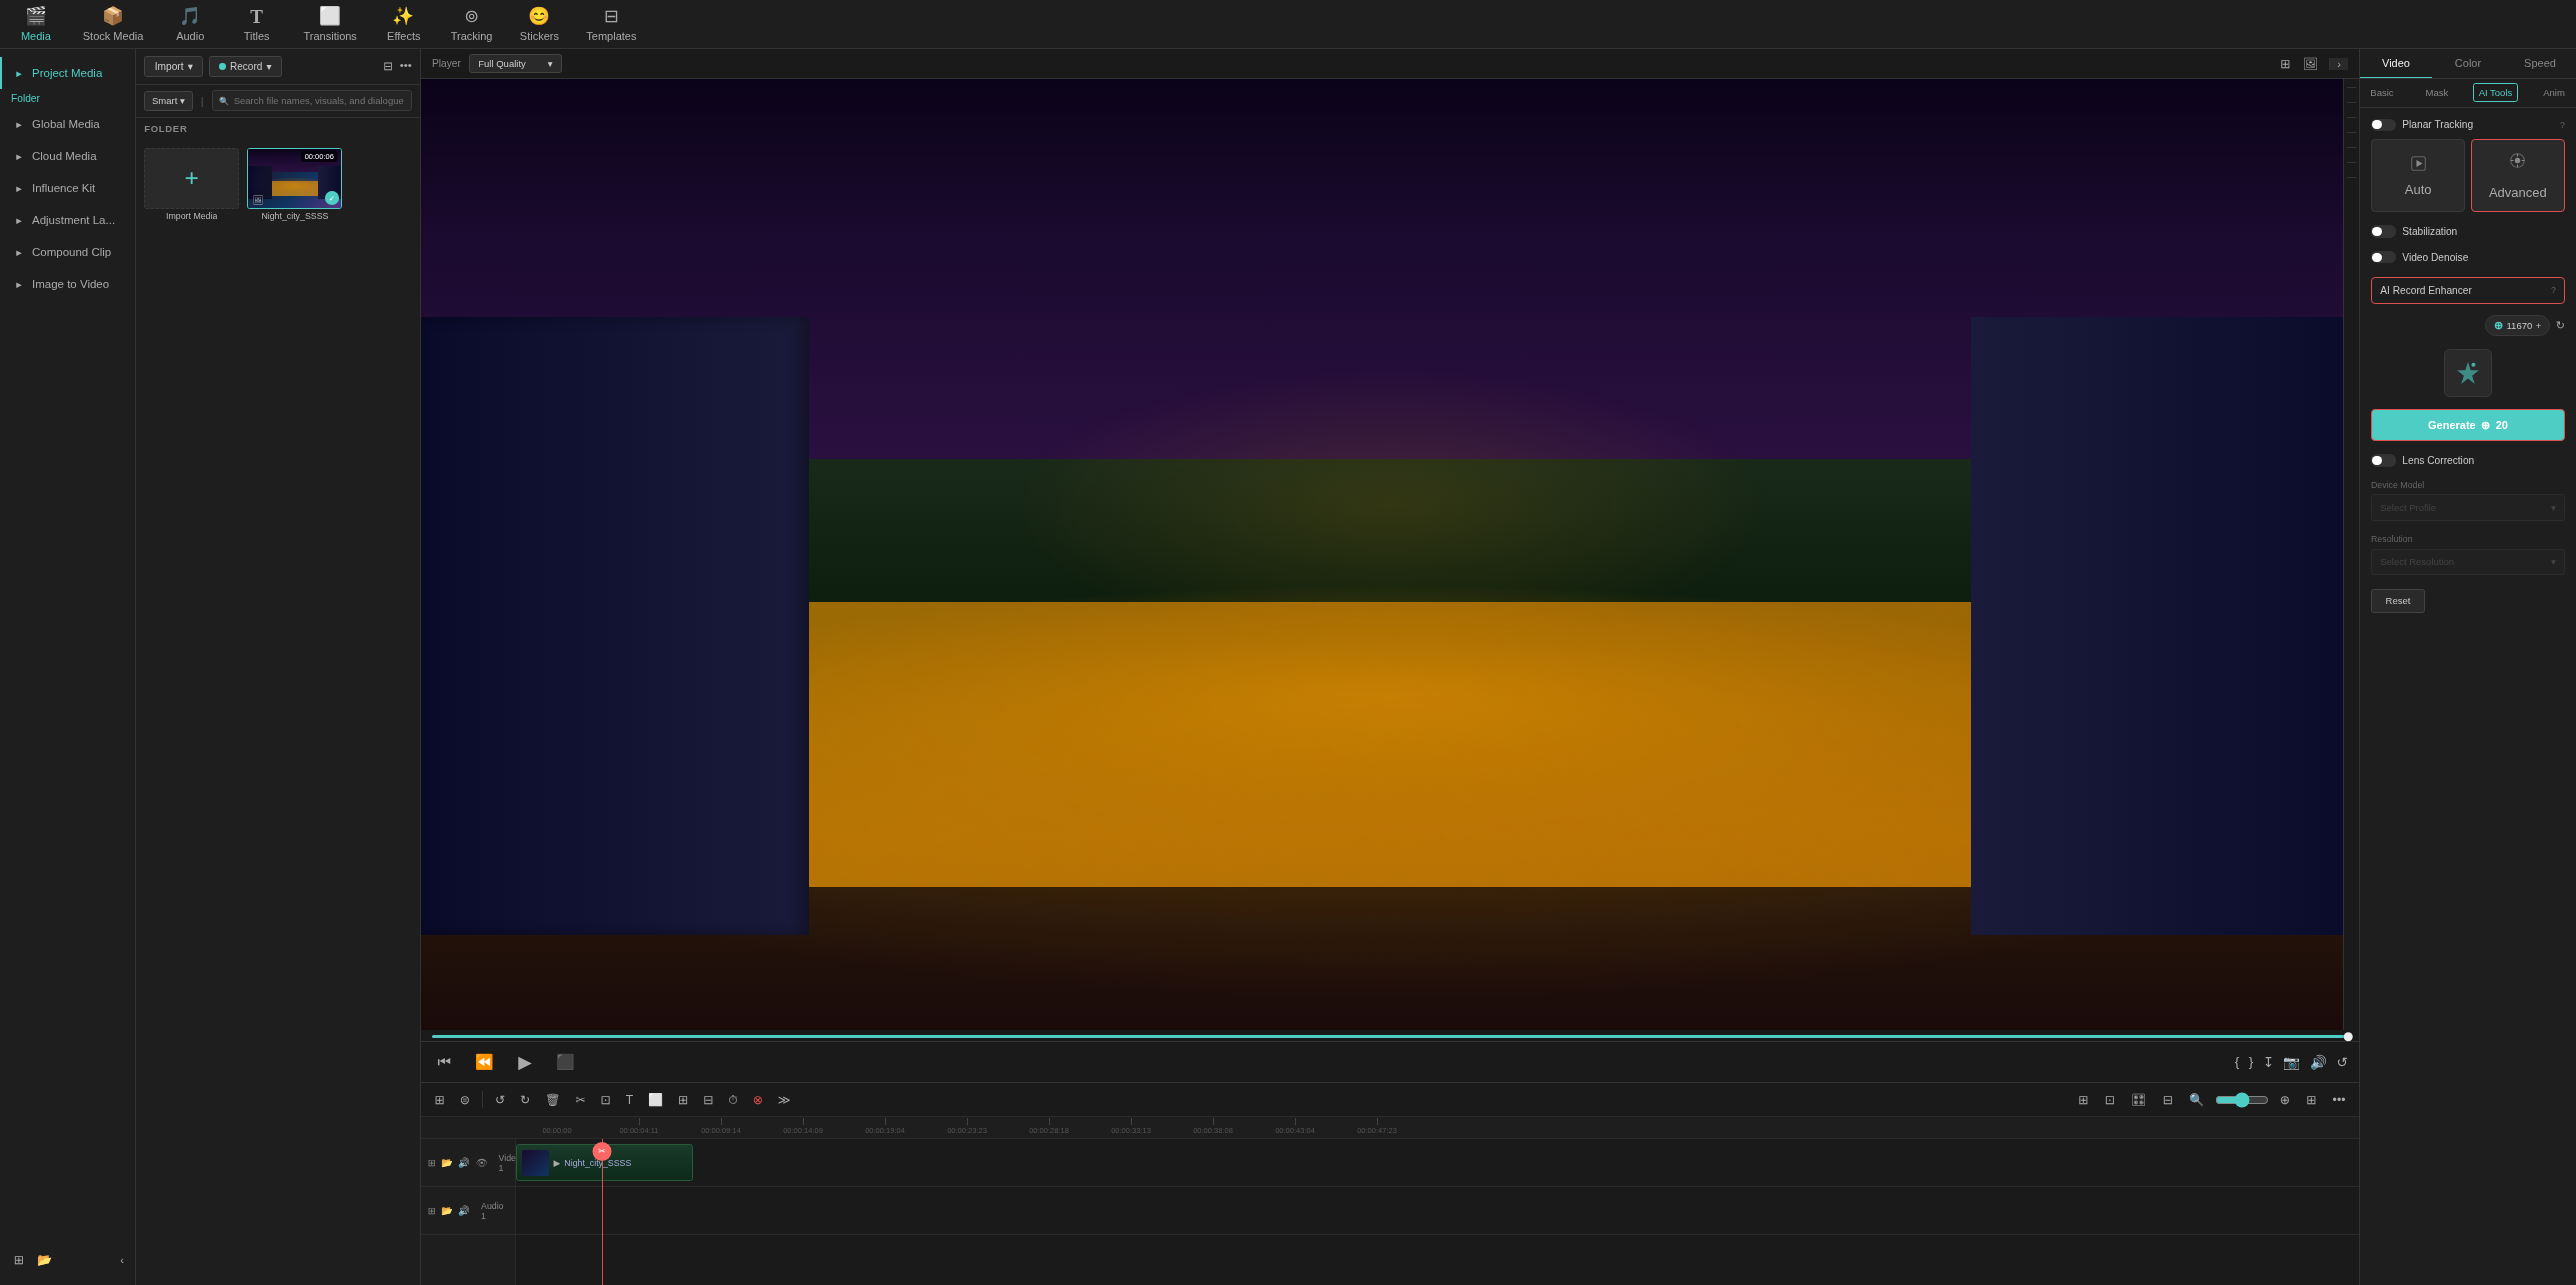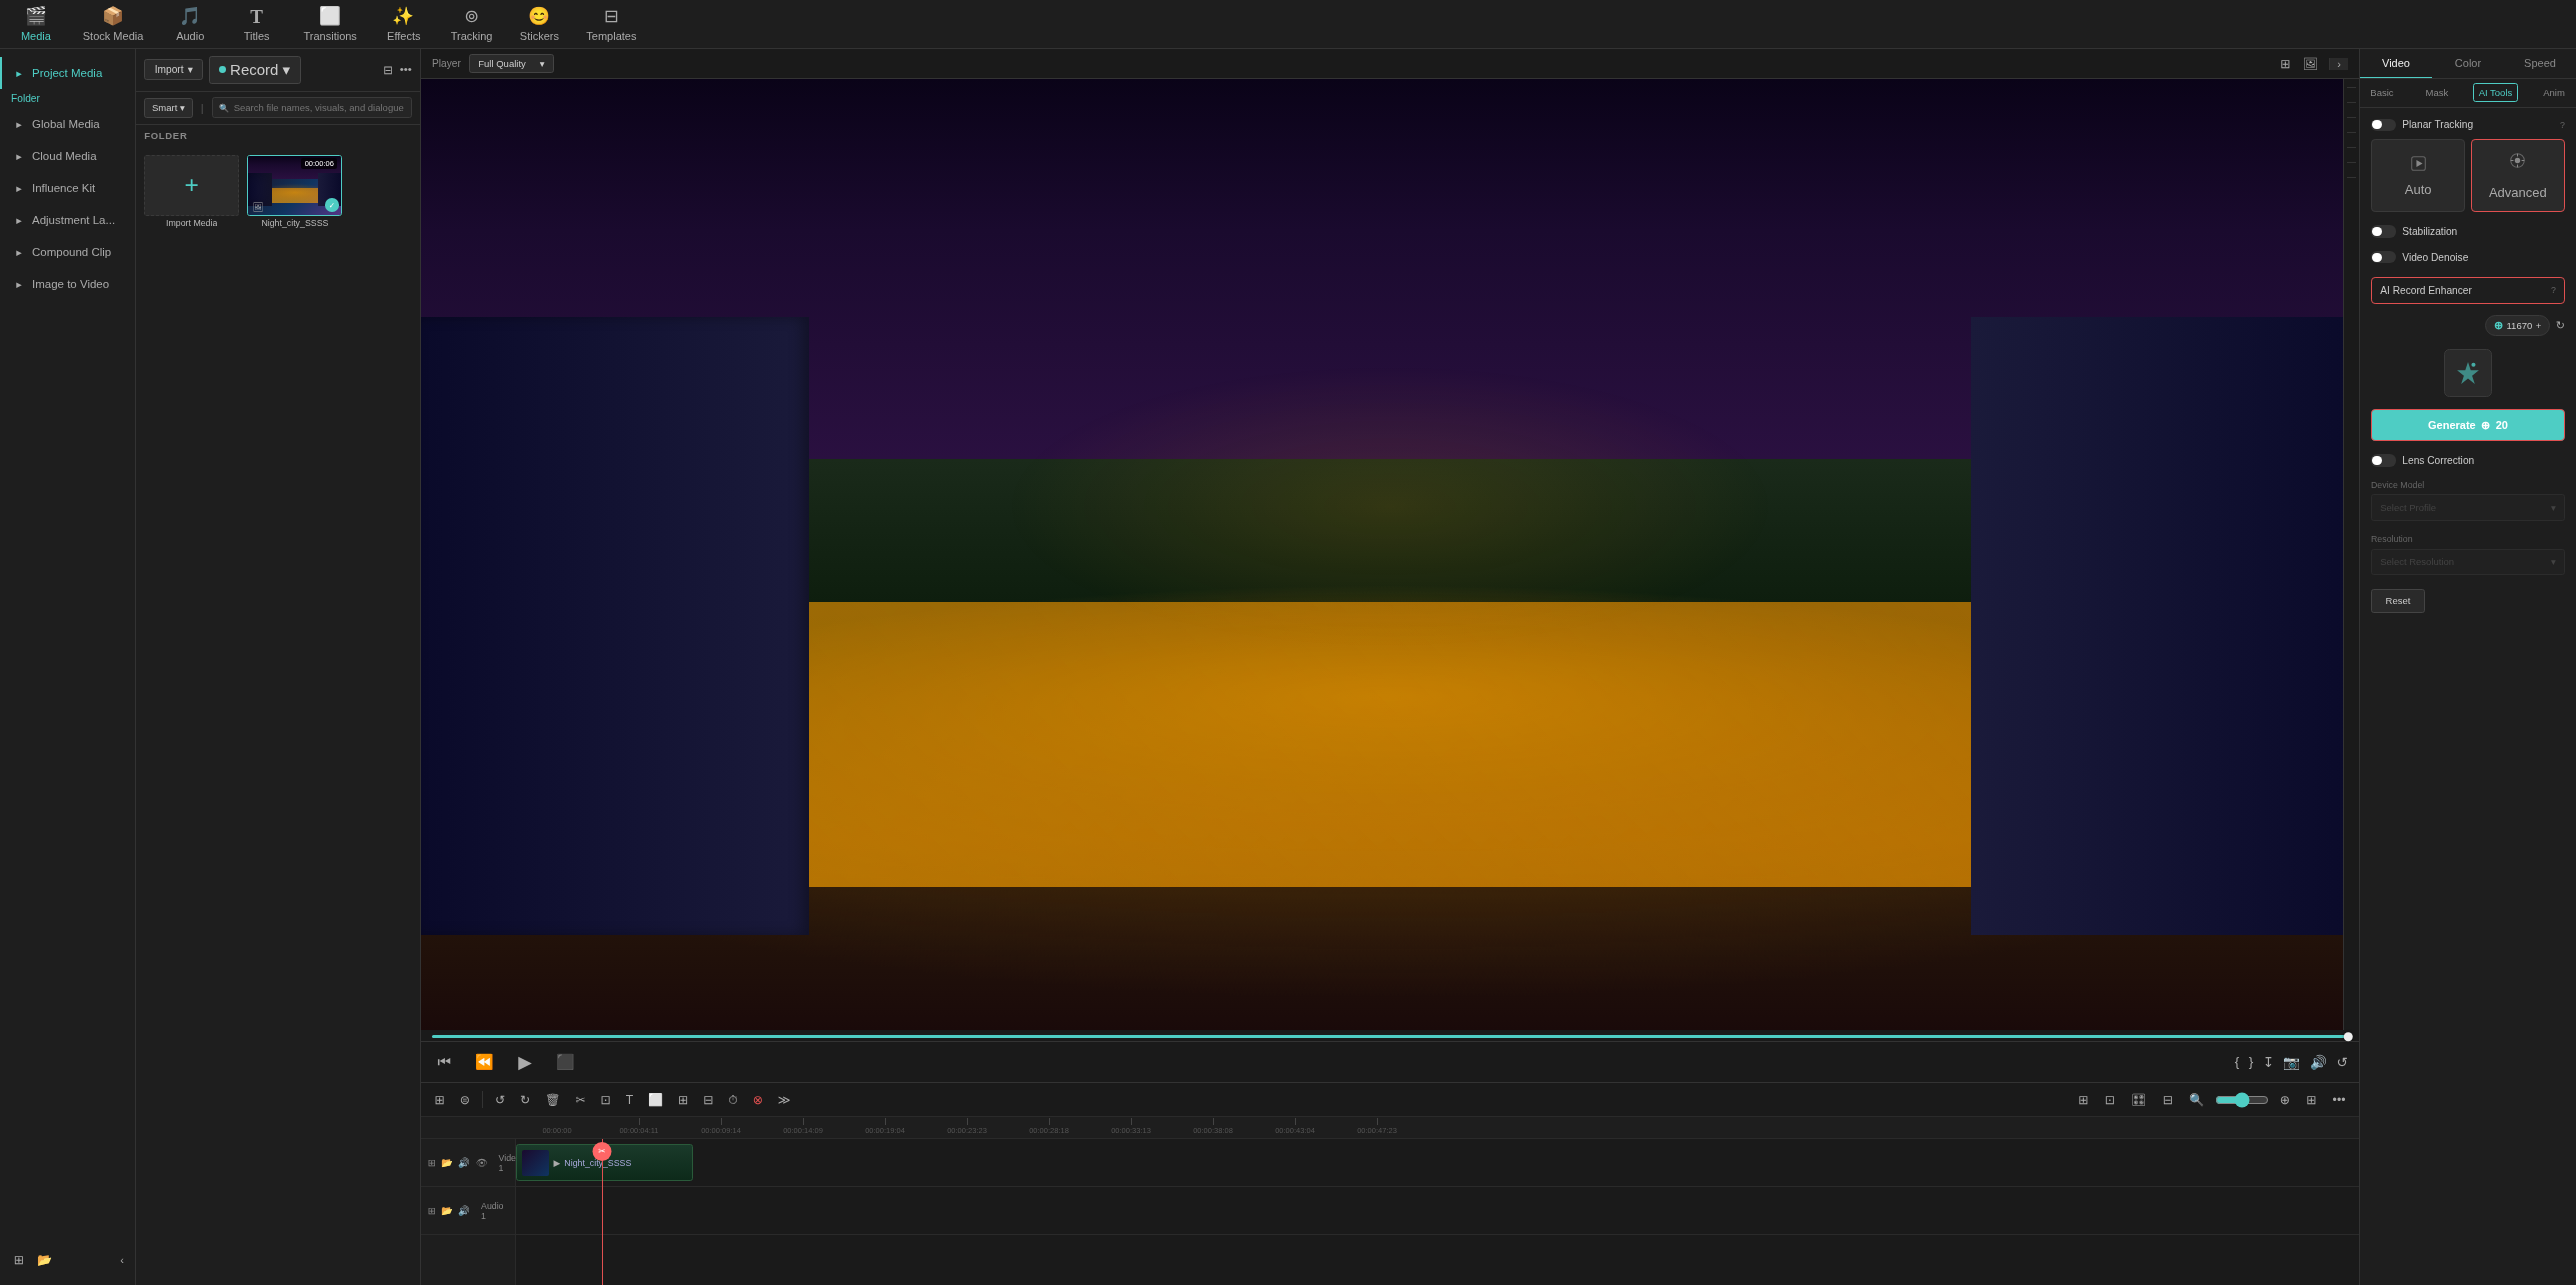--- a/index.html
+++ b/index.html
@@ -123,21 +123,21 @@
     .record-btn {
       display: flex;
       align-items: center;
       gap: 4.1px;
       background: #2a2a2a;
       border: 0.7px solid #444;
       border-radius: 2.7px;
       padding: 4.1px 9.5px;
       cursor: pointer;
       color: #ccc;
-      font-size: 15px;
+      font-size: 10px;
     }
     .record-dot {
       width: 6.8px; height: 6.8px;
       border-radius: 50%;
       background: #4ecdc4;
       display: inline-block;
     }
     .media-toolbar-right {
       margin-left: auto;
       display: flex;
@@ -291,21 +291,21 @@
       border-bottom: 0.7px solid #333;
       height: 30px;
     }
     .player-label {
       color: #888;
       font-size: 10.2px;
     }
     .quality-select {
       display: flex;
       align-items: center;
-      gap: 14px;
+      gap: 22px;
       background: #2a2a2a;
       border: 0.7px solid #444;
       border-radius: 2.7px;
       padding: 3.4px 8.2px;
       cursor: pointer;
       color: #ccc;
       font-size: 9.5px;
     }
     .player-topbar-right {
       margin-left: auto;

